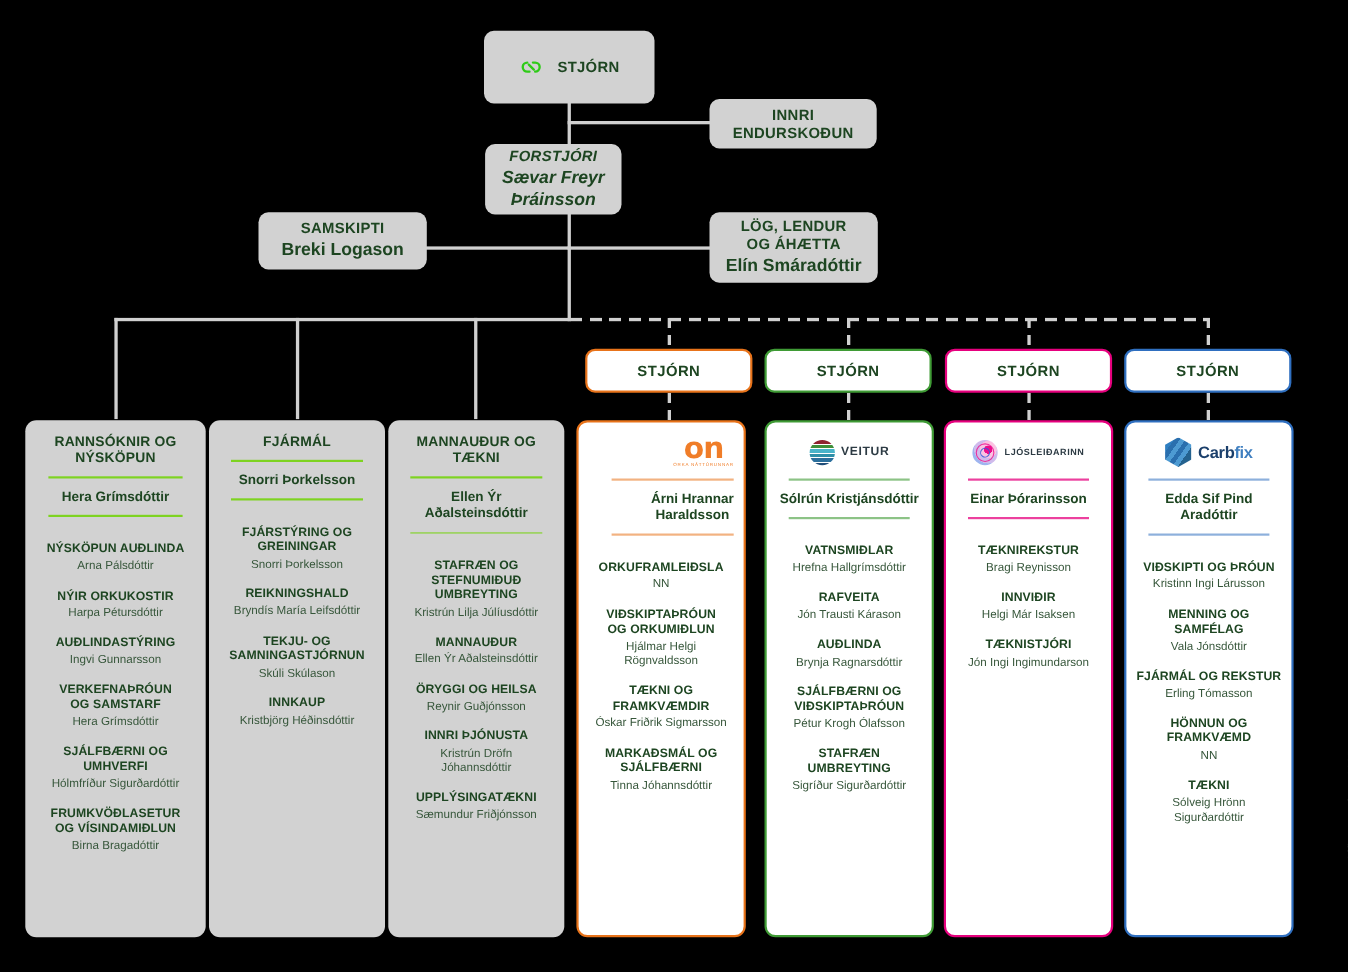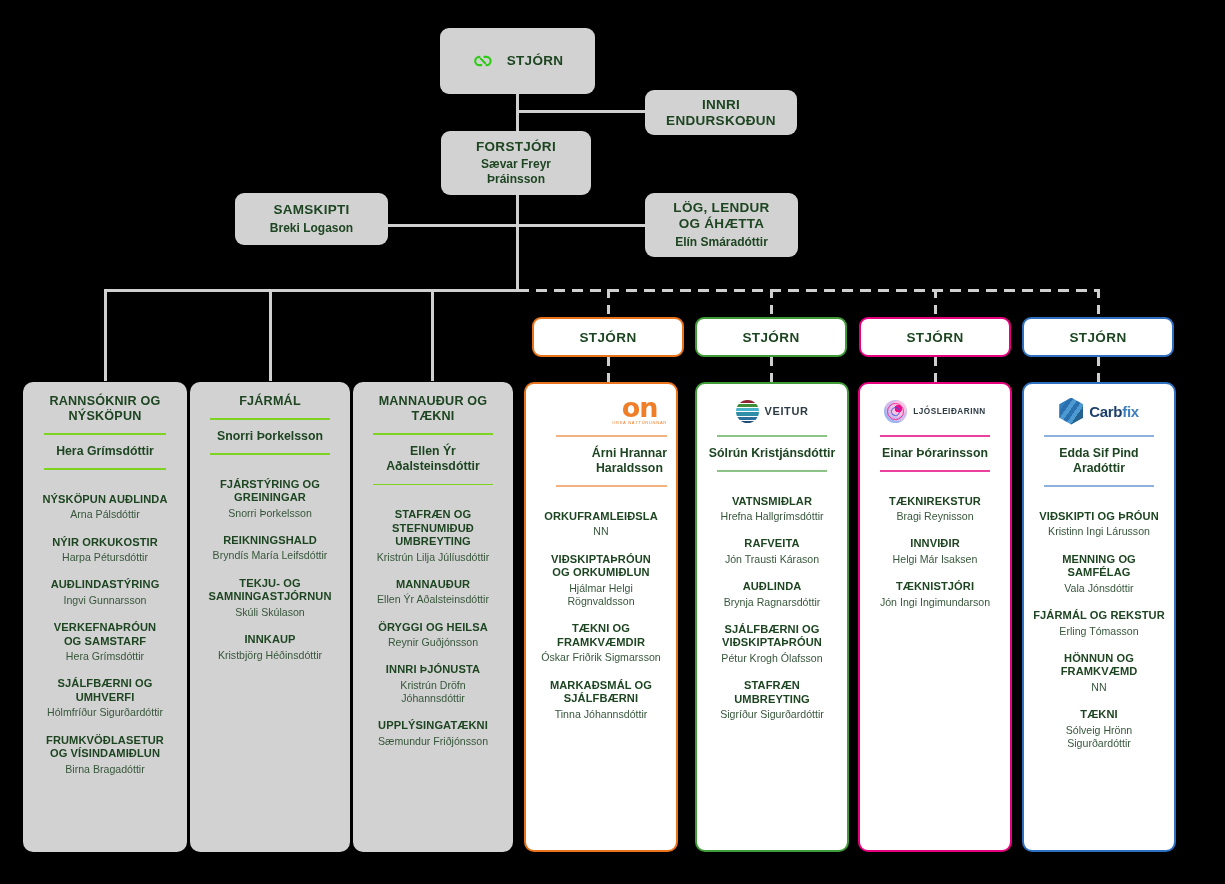--- a/index.html
+++ b/index.html
@@ -24,21 +24,21 @@
     background-image:repeating-linear-gradient(to bottom,#d0d0d0 0 9px,transparent 9px 16px);
   }
 
   
   .gbox{
     position:absolute; background:#d2d2d2; border-radius:9px;
     display:flex; flex-direction:column; align-items:center; justify-content:center;
     text-align:center; padding:6px 8px; z-index:5;
   }
   .gbox .ttl{ font-weight:bold; font-size:13.5px; letter-spacing:.3px; line-height:1.18; }
-  .gbox .sub{ font-size:12px; line-height:1.25; margin-top:3px; font-weight:600;text-align:right;}
+  .gbox .sub{ font-size:16px; line-height:1.25; margin-top:3px; font-weight:600;text-align:right;}
 
   .rootrow{ display:flex; align-items:center; gap:13px; }
 
   
   .inf-logo{ width:22px; height:22px; position:relative; flex:none; }
 
   
   .pill{
     position:absolute; background:#fff; border-radius:9px; border:2.5px solid #e8731a;
     display:flex; align-items:center; justify-content:center;
@@ -146,21 +146,21 @@
       </span>
       <span class="ttl">STJÓRN</span>
     </div>
   </div>
 
   <div class="gbox" style="left:645px;top:90px;width:152px;height:45px;">
     <div class="ttl">INNRI</div>
     <div class="ttl">ENDURSKOÐUN</div>
   </div>
 
-  <div class="gbox" style="left:441px;top:131px;width:150px;height:64px;">
+  <div class="gbox" style="left:441px;top:131px;width:124px;height:64px;font-style:italic;">
     <div class="ttl">FORSTJÓRI</div>
     <div class="sub">Sævar Freyr</div>
     <div class="sub" style="margin-top:0">Þráinsson</div>
   </div>
 
   <div class="gbox" style="left:235px;top:193px;width:153px;height:52px;">
     <div class="ttl">SAMSKIPTI</div>
     <div class="sub">Breki Logason</div>
   </div>
 

